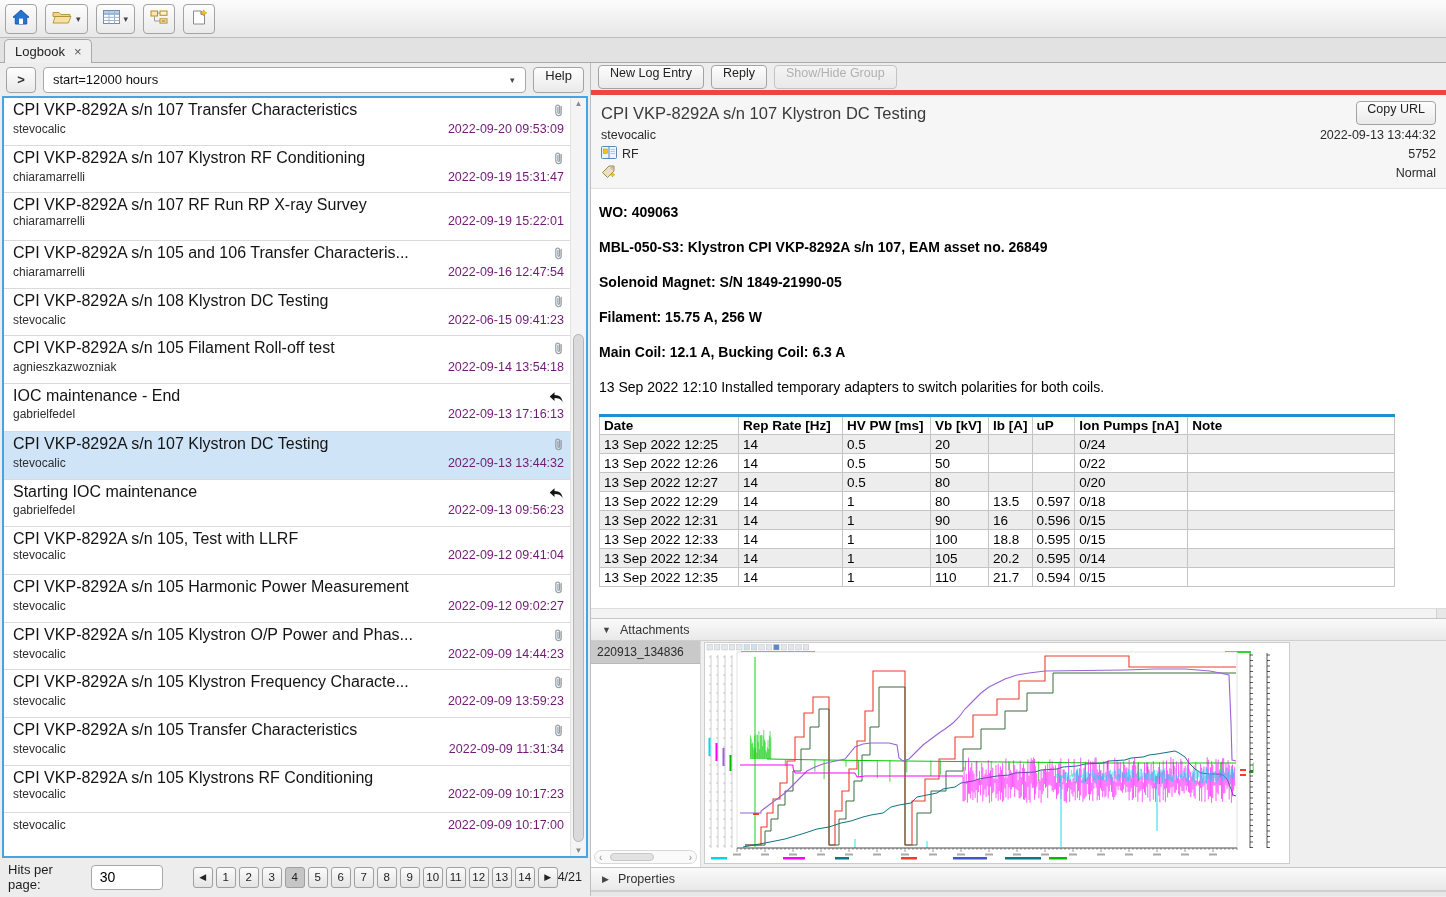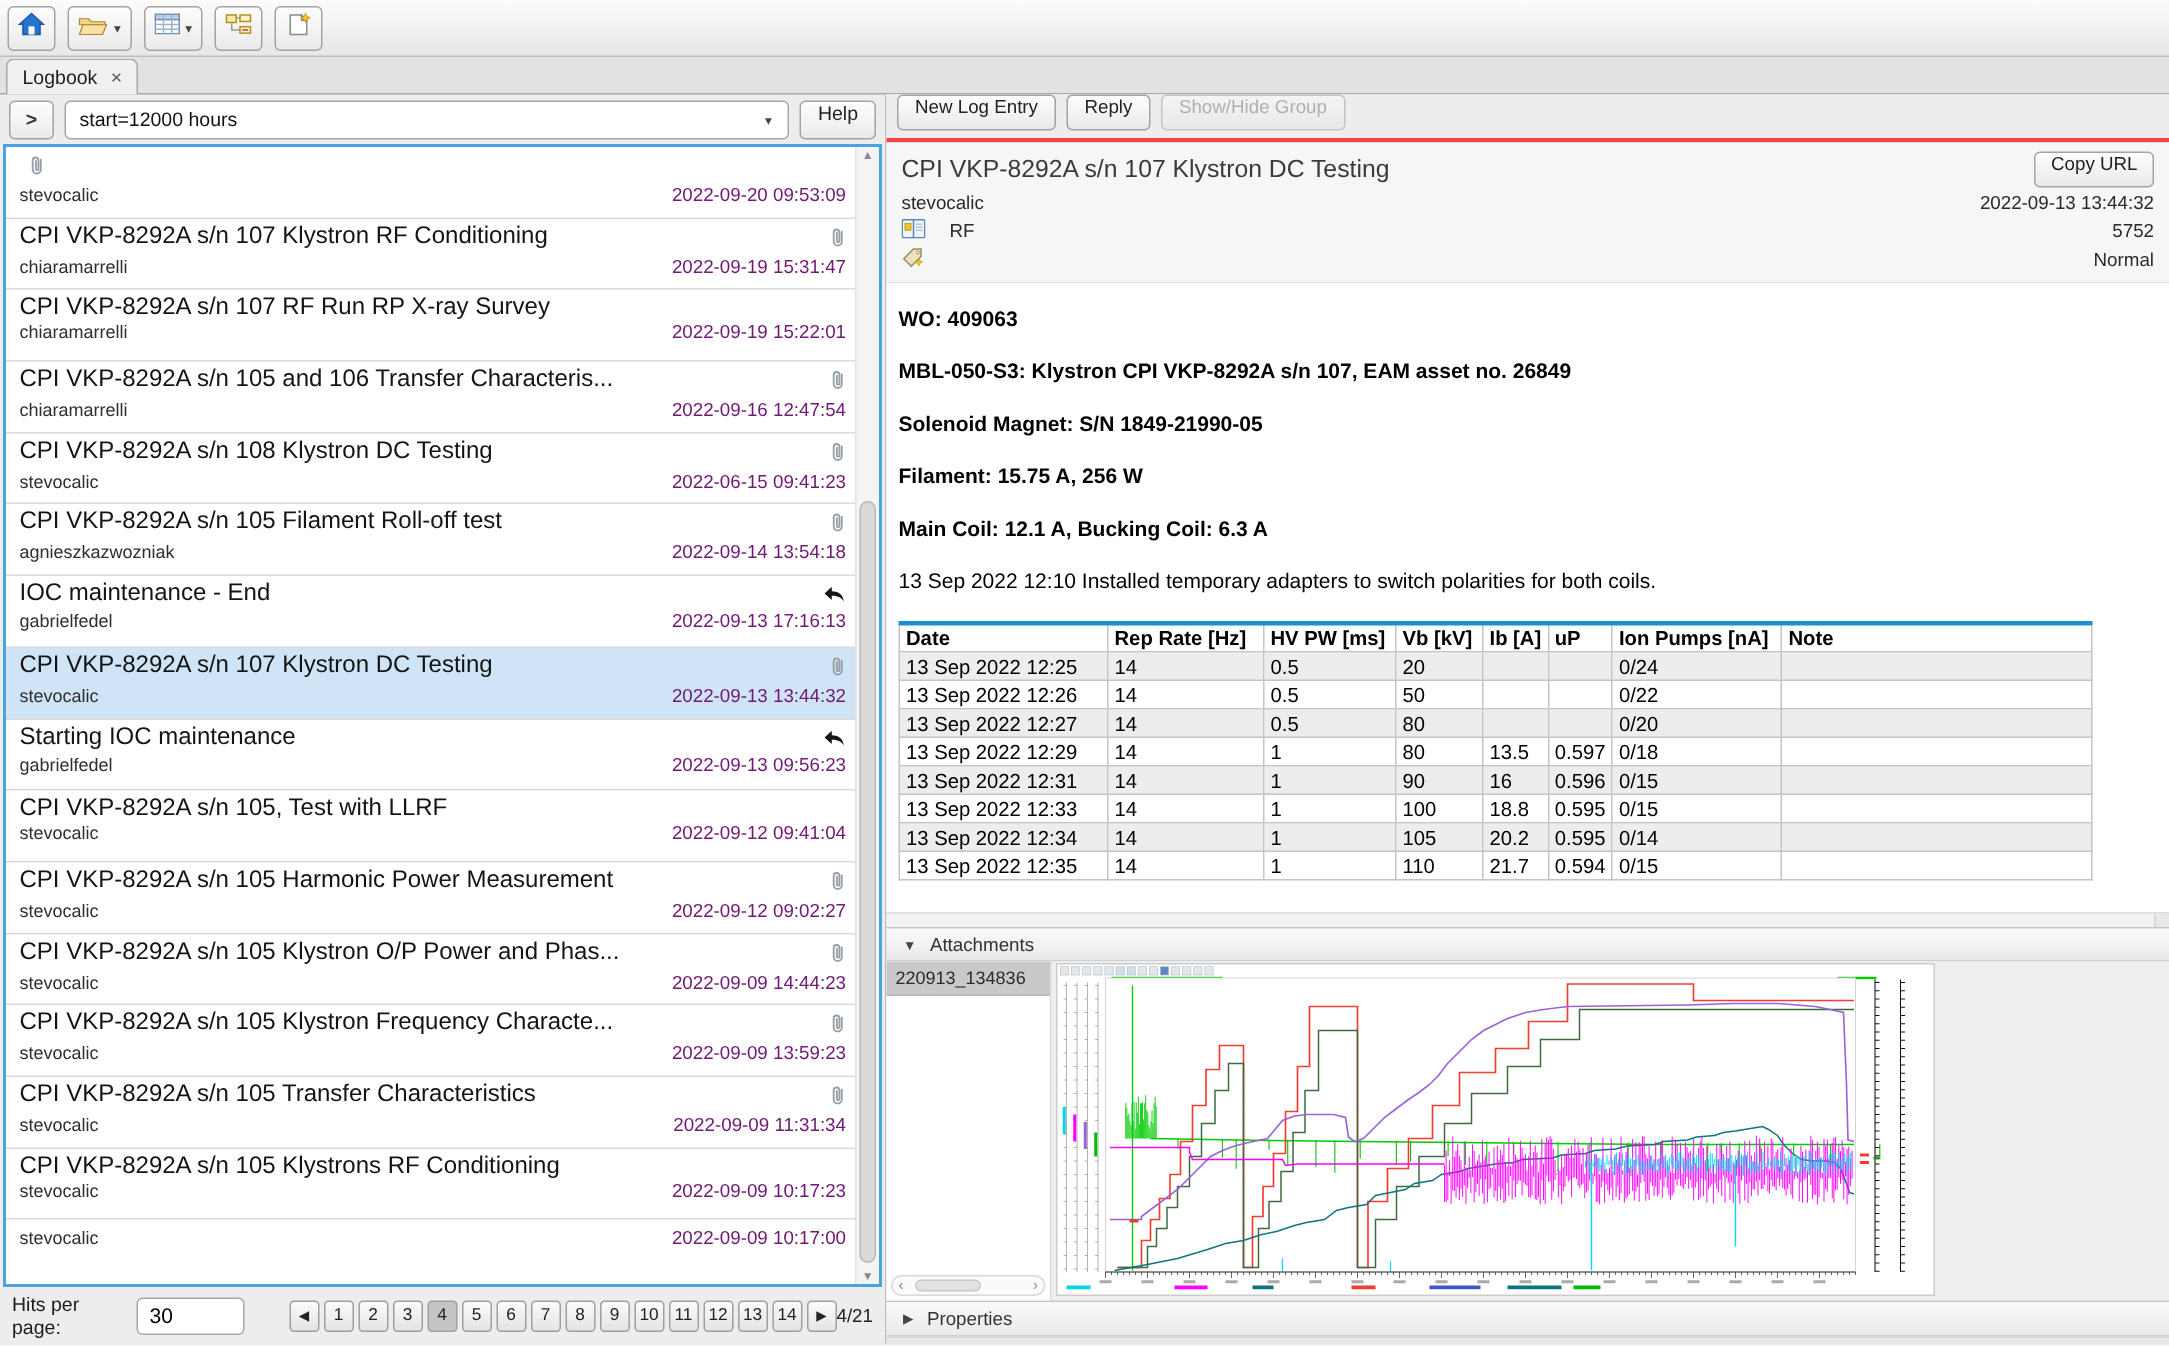--- a/index.html
+++ b/index.html
@@ -60,33 +60,33 @@
     padding:0 8px; margin-left:7px; font-family:"Liberation Sans",sans-serif; }
   .pager-btns { display:flex; gap:3px; margin-left:30px; }
   .page-btn { width:20px; height:21px; border:1px solid #9f9f9f; border-radius:3px;
     background:linear-gradient(#fbfbfb,#e4e4e4); font-size:11.5px; display:flex; align-items:center;
     justify-content:center; color:#222; }
   .page-btn.active { background:#c5c5c5; }
   .page-arrow { font-size:9px; }
   .pager-pos { margin-left:auto; font-size:12.5px; color:#222; }
   
   .right { flex:1; display:flex; flex-direction:column; border-left:1px solid #bdbdbd; background:#fff; min-width:0; }
-  .detail-toolbar { height:32px; flex:none; display:flex; align-items:flex-start; gap:7px; padding:0 7px;
-    background:#ededed; border-bottom:3px solid #ef4444; }
+  .detail-toolbar { height:32px; flex:none; display:flex; align-items:center; gap:7px; padding:0 7px;
+    background:#ededed; border-bottom:5px solid #ef4444; }
   .dbtn { height:24px; padding:0 11px; border:1px solid #a3a3a3; border-radius:4px;
     background:linear-gradient(#fdfdfd,#e9e9e9); font-size:12.5px; color:#222; }
   .dbtn.disabled { color:#b0b0b0; border-color:#c3c3c3; background:linear-gradient(#f4f4f4,#e9e9e9); }
   .detail-header { flex:none; background:#f6f6f6; padding:6px 10px 6px 10px; border-bottom:1px solid #e2e2e2; }
   .dh-titlerow { display:flex; align-items:flex-start; justify-content:space-between; }
   .dh-title { font-size:16.5px; color:#3a3a3a; padding-top:3px; }
   .copy-btn { height:24px; padding:0 10px; border:1px solid #a3a3a3; border-radius:4px;
     background:linear-gradient(#fdfdfd,#e9e9e9); font-size:12.5px; color:#222; }
   .dh-meta { display:flex; justify-content:space-between; align-items:center; height:19px;
     font-size:12.5px; color:#2a2a2a; }
-  .dh-left { display:flex; align-items:center; gap:16px; }
+  .dh-left { display:flex; align-items:center; gap:5px; }
   .detail-body { flex:1; background:#fff; padding:0 0 0 8px; overflow:hidden; min-height:0; }
   .detail-body p { font-size:14px; margin:0 0 19px 0; color:#000; }
   .detail-body p.b { font-weight:bold; }
   .detail-body p.first { margin-top:15px; }
   table.data { border-collapse:collapse; border-top:3px solid #1b8fd0; font-size:13.5px; margin-top:3px;
     table-layout:fixed; }
   table.data th, table.data td { border:1px solid #c4c4c4; border-top:none; padding:1px 4px;
     font-weight:normal; text-align:left; height:19px; white-space:nowrap; overflow:hidden; color:#000; }
   table.data thead th { background:#fff;font-weight:bold; }
   table.data tbody tr:nth-child(odd) td { background:#ededed; }
@@ -173,20 +173,21 @@
           <span class="caret">▾</span>
         </div>
       </div>
       <div class="help-btn">Help</div>
     </div>
 
     <div class="entry-list">
       <div class="entries" id="entry-rows">
           <div class="entry">
             <div class="entry-line1">
+              <span class="entry-title">CPI VKP-8292A s/n 107 Transfer Characteristics</span>
               <span class="entry-badge"><span><svg width="11" height="15" viewBox="0 0 11 15">
                     <path d="M8.2 3.4 V10 a2.7 2.7 0 0 1 -5.4 0 V3.9 a1.9 1.9 0 0 1 3.8 0 V9.6 a0.85 0.85 0 0 1 -1.7 0 V4.3" fill="none" stroke="#97a0a8" stroke-width="1.25" stroke-linecap="round"></path>
                   </svg></span></span>
             </div>
             <div class="entry-line2">
               <span class="entry-author">stevocalic</span>
               <span class="entry-date">2022-09-20 09:53:09</span>
             </div>
           </div>
           <div class="entry">

